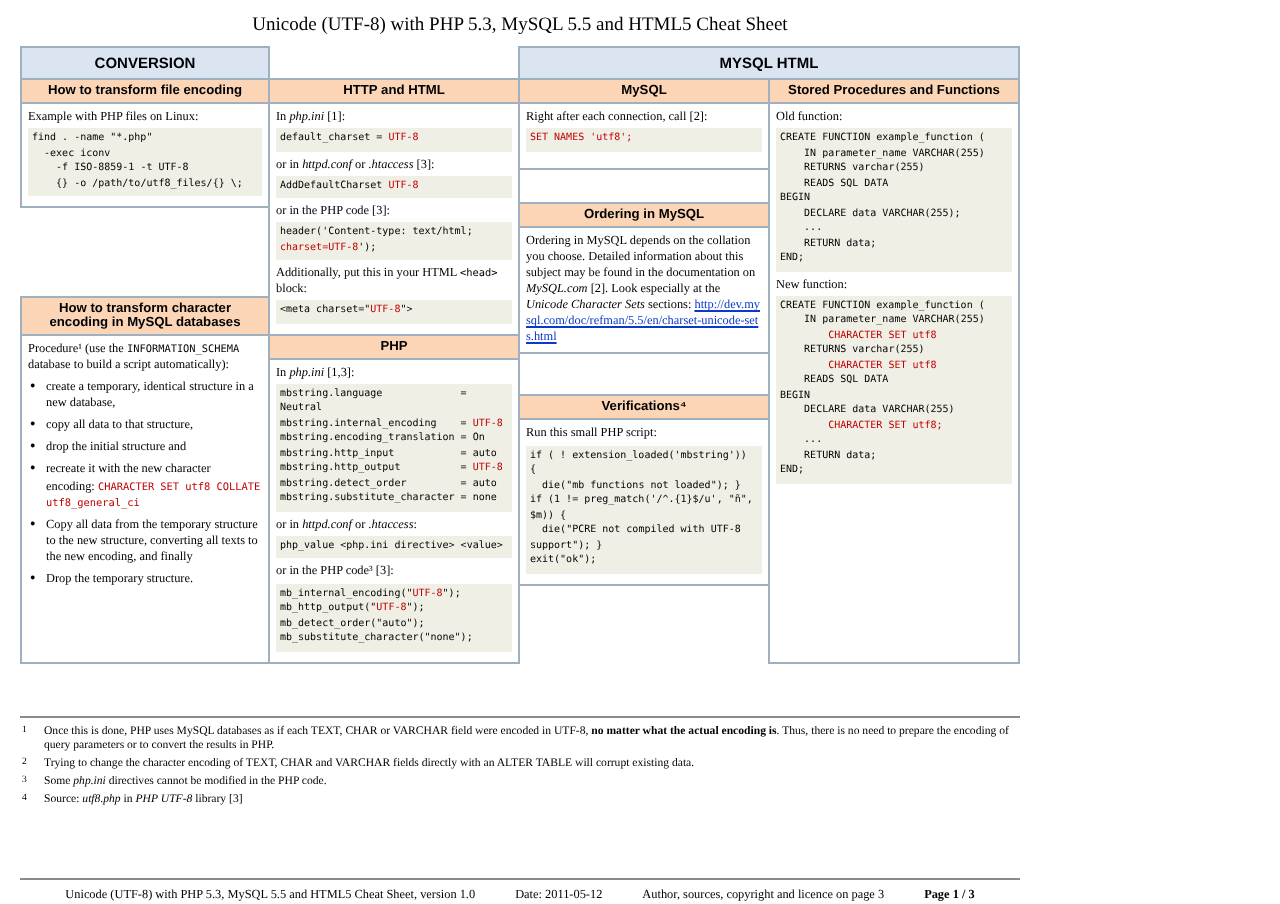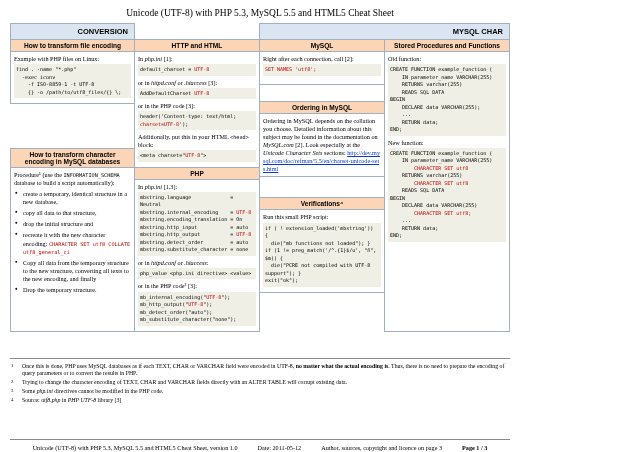--- a/index.html
+++ b/index.html
@@ -12,21 +12,21 @@
   }
   *{margin:0;padding:0;box-sizing:border-box}
   html,body{background:#fff}
   body{width:640px;height:452px;overflow:hidden;font-family:"Liberation Serif",serif;color:#000}
   .page{width:520px;height:452px;padding:6px 10px 0}
   .doc-title{text-align:center;font-size:9.5px;margin:2px 0 5px}
   .grid{display:grid;grid-template-columns:repeat(4,1fr)}
   .head .c34{grid-column:3/5}
   .cell{border:1px solid var(--line);background:#fff}
   .head .cell + .cell{margin-left:-1px}
-  .h1{background:var(--header-bg);font-family:"Liberation Sans",sans-serif;font-weight:bold;font-size:7.5px;text-align:right;padding:3px 6px}
+  .h1{background:var(--header-bg);font-family:"Liberation Sans",sans-serif;font-weight:bold;font-size:7.5px;text-align:center;padding:3px 6px}
   .body{margin-top:-1px;min-height:272px}
   .col{display:flex;flex-direction:column;min-width:0}
   .col + .col{margin-left:-1px}
   .col .cell + .cell{margin-top:-1px}
   .h2{background:var(--subheader-bg);font-family:"Liberation Sans",sans-serif;font-weight:bold;font-size:6.6px;text-align:center;padding:2px 3px}
   .content{padding:2px 3px;font-size:6.2px;line-height:1.3}
   .grow{flex:1}
   .flex-spacer{flex:1}
   .sp44{height:44px;flex:0 0 auto}
   .sp16{height:16px;flex:0 0 auto}
@@ -53,21 +53,21 @@
 </style>
 </head>
 <body>
 
 <div class="page">
 
   <div class="doc-title">Unicode (UTF-8) with PHP 5.3, MySQL 5.5 and HTML5 Cheat Sheet</div>
 
   <div class="grid head">
     <div class="cell h1 c1">CONVERSION</div>
-    <div class="cell h1 c34">MYSQL CHAR</div>
+    <div class="cell h1 c34">MYSQL HTML</div>
   </div>
 
   <div class="grid body">
 
     <div class="col">
       <div class="cell h2">How to transform file encoding</div>
       <div class="cell content mh46">
           <div class="para"><span>Example with PHP files on Linux:</span></div>
           <div class="code"><div class="cl">find . -name "*.php"</div><div class="cl">  -exec iconv</div><div class="cl">    -f ISO-8859-1 -t UTF-8</div><div class="cl">    {} -o /path/to/utf8_files/{} \;</div></div>
         </div>

